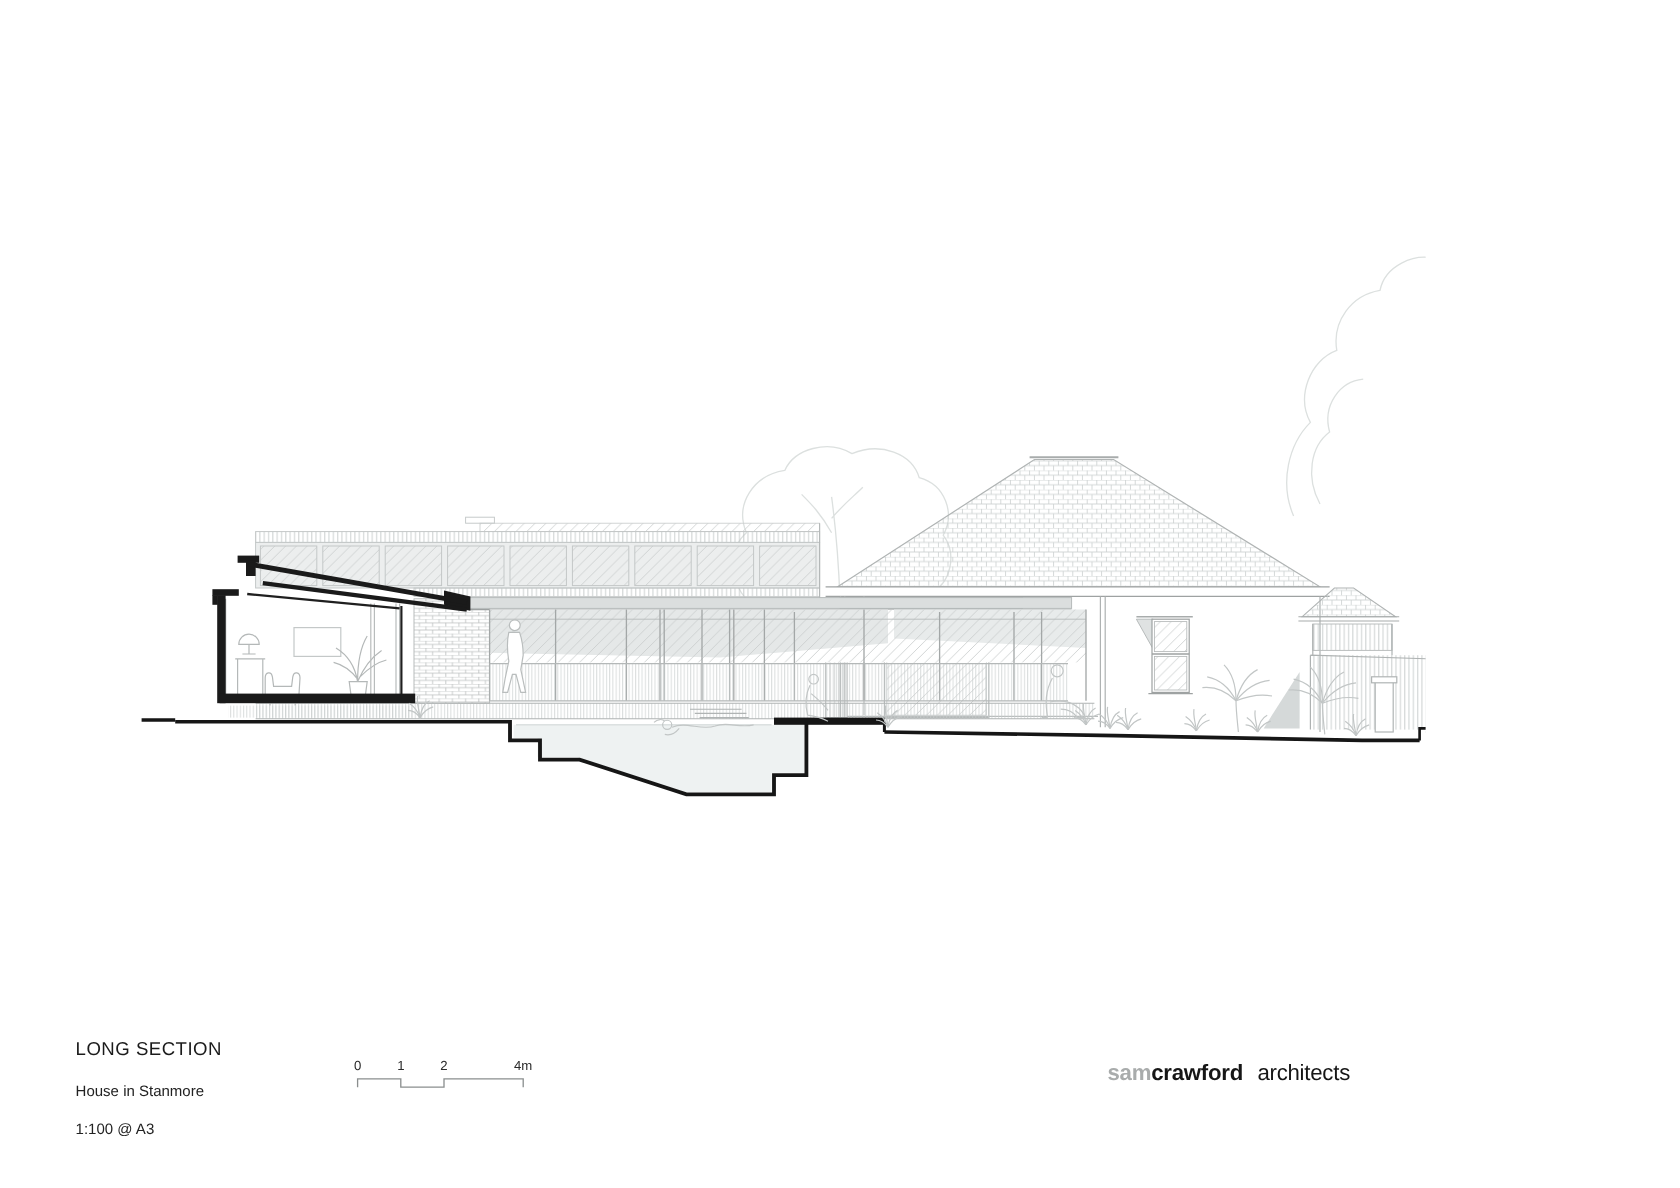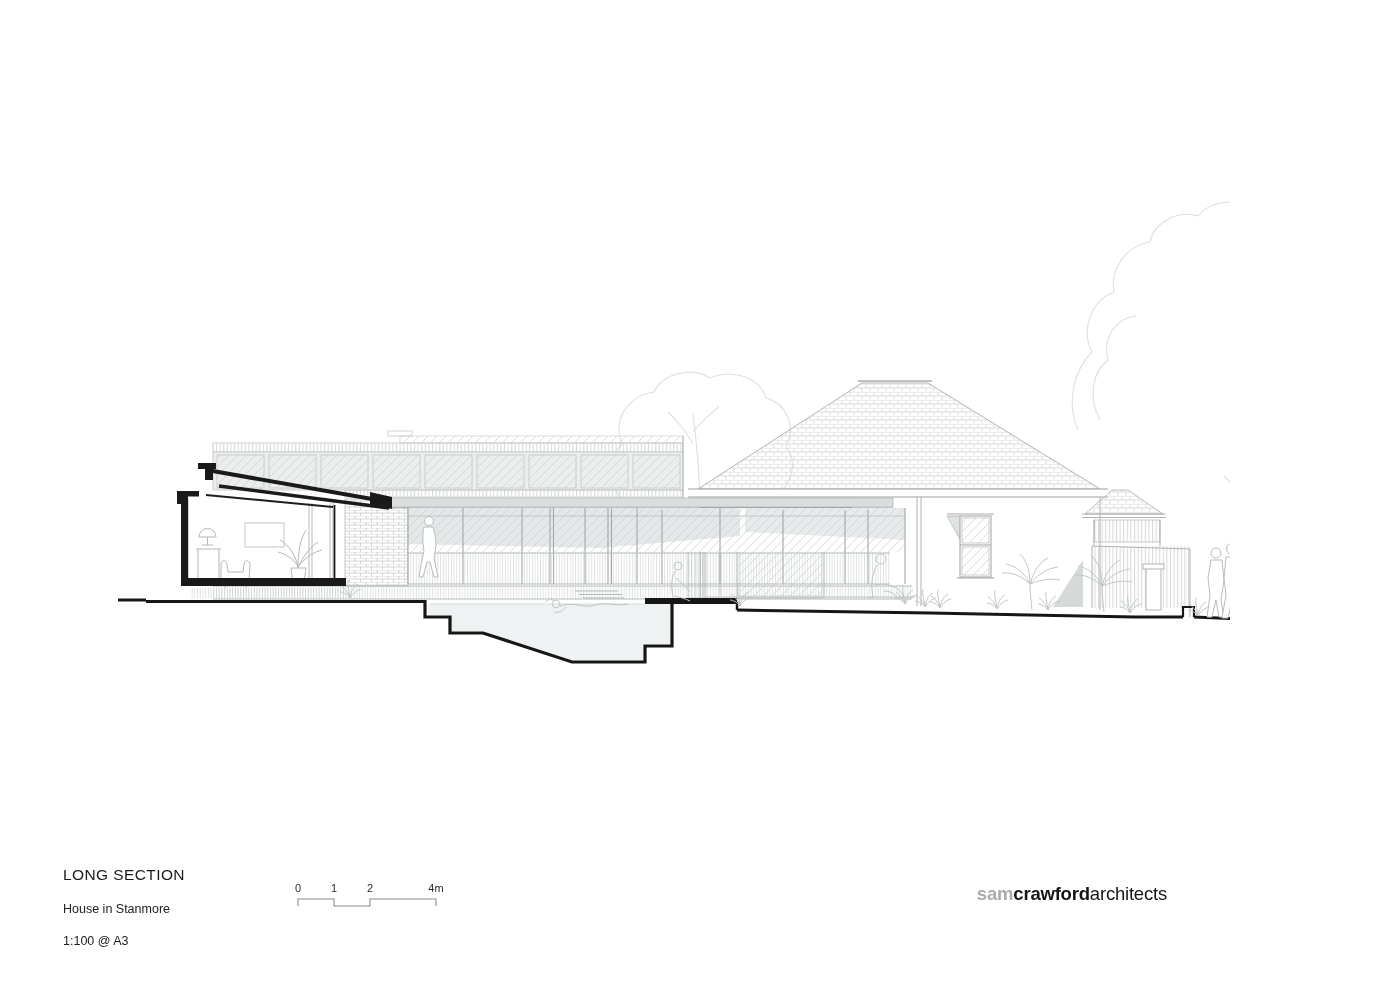--- a/index.html
+++ b/index.html
@@ -1,27 +1,27 @@
 <!DOCTYPE html>
 <html><head>
 <meta charset="utf-8">
 <style>
   html,body{margin:0;padding:0;background:#ffffff;}
   #page{position:relative;width:1188px;height:990px;background:#ffffff;overflow:hidden;
-        font-family:"Liberation Sans", sans-serif;padding-left:42px;}
+        font-family:"Liberation Sans", sans-serif;}
   #drawing{position:absolute;left:0;top:0;width:1400px;height:990px;}
   #title-block{position:absolute;left:63px;top:866px;color:#1b1b1b;}
   #title-block .tb-title{font-size:15.5px;letter-spacing:.4px;color:#1b1b1b;}
   #title-block .tb-line{font-size:12.5px;margin-top:18px;color:#222;}
   #scalebar{position:absolute;left:293px;top:882px;width:170px;height:34px;}
   #scalebar text{font-size:11px;fill:#2a2a2a;font-family:"Liberation Sans",sans-serif;}
   #logo{position:absolute;right:63px;top:883px;font-size:18.5px;letter-spacing:-0.2px;white-space:nowrap;}
   #logo .lg-gray{font-weight:bold;color:#a9acac;}
   #logo .lg-bold{font-weight:bold;color:#161616;}
-  #logo .lg-light{font-weight:normal;color:#161616;}
+  #logo .lg-light{font-weight:normal;color:#161616;margin-left:12px;}
 </style>
 </head>
 <body>
 
 <div id="page">
 
 <svg id="drawing" viewBox="0 0 1400 990" xmlns="http://www.w3.org/2000/svg">
   <defs>
     <pattern id="tile" width="8" height="8" patternUnits="userSpaceOnUse">
       <path d="M0,0H8 M0,4H8 M2,0V4 M6,4V8" stroke="#cdd1d1" stroke-width="0.7" fill="none"></path>

